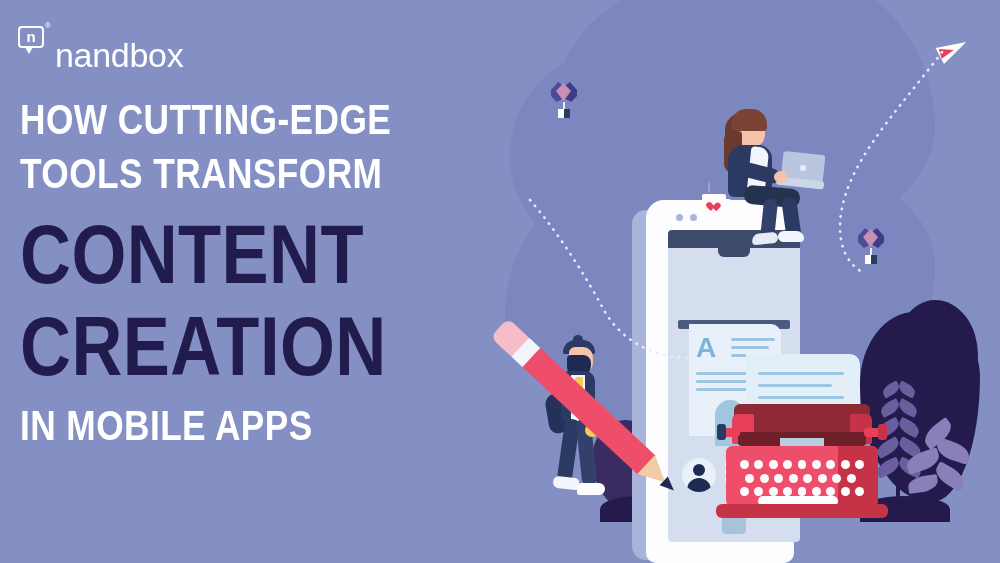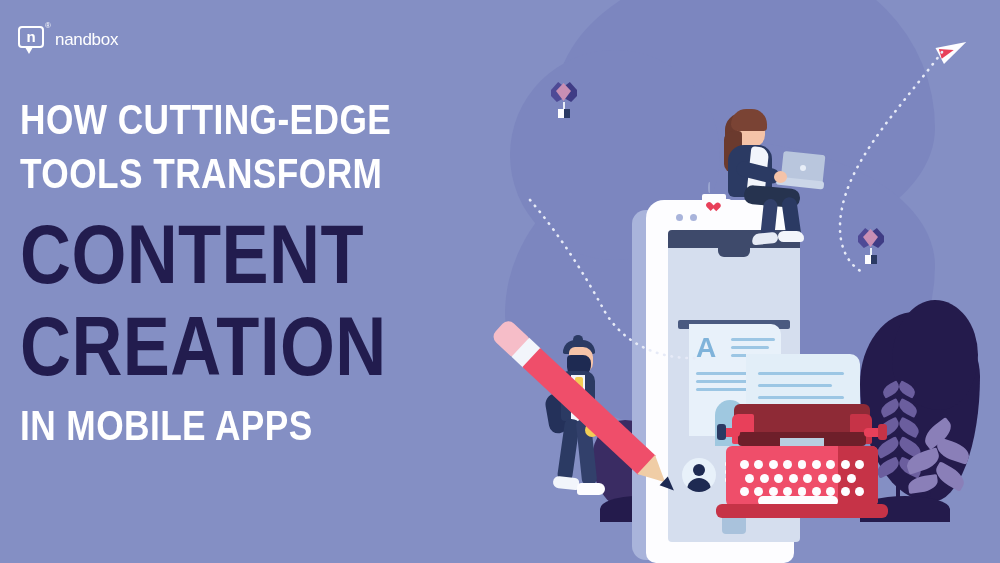--- a/index.html
+++ b/index.html
@@ -44,22 +44,22 @@
   .logo-n {
     position:absolute; left:0; top:4px; width:26px; height:22px;
     color:#fff; font-size:15px; font-weight:700; line-height:22px; text-align:center;
     font-family:"Liberation Sans", sans-serif;
   }
   .logo-reg {
     position:absolute; left:27px; top:0px;
     color:#fff; font-size:8px; line-height:8px;
   }
   .logo-word {
-    color:#fff; font-size:17px; font-weight:400; letter-spacing:-0.3px;
-    margin-left:9px; margin-top:5px; line-height:26px;
+    color:#fff; font-size:34px; font-weight:400; letter-spacing:-0.3px;
+    margin-left:9px; margin-top:20px; line-height:26px;
     font-family:"Liberation Sans", sans-serif;
   }
 
   
   #headline { position:absolute; left:20px; top:96px; width:420px; }
   .h-small, .h-big {
     font-family:"Liberation Sans Narrow","Liberation Sans",sans-serif;
     font-weight:700; text-transform:uppercase;
     transform:scaleX(0.84); transform-origin:left center;
     white-space:nowrap;

